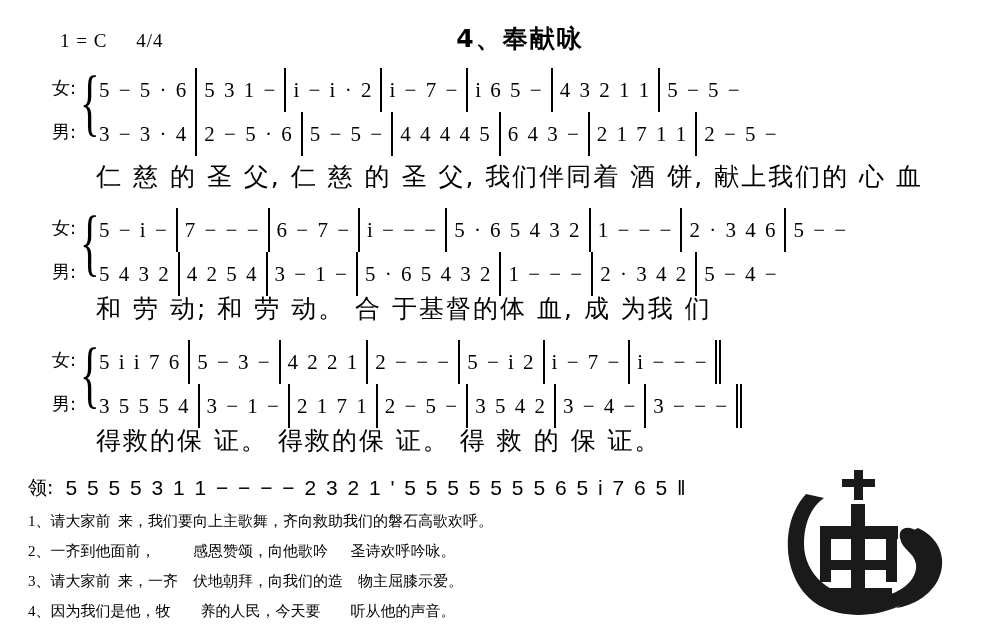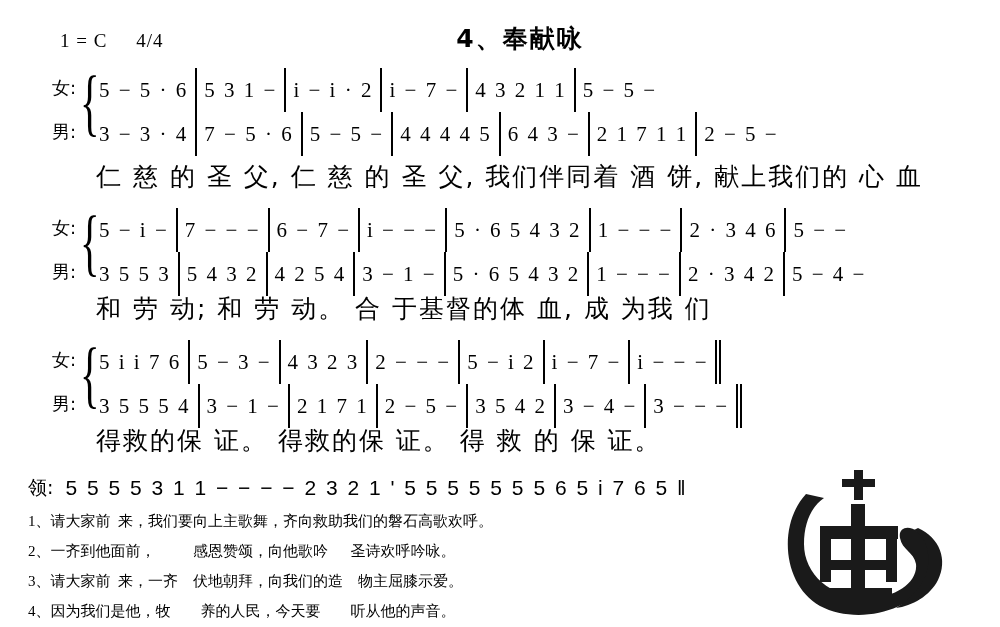--- a/index.html
+++ b/index.html
@@ -179,35 +179,38 @@
         <div class="measure">
             <span class="notes">5 3 1 −</span>
           </div>
         <div class="measure">
             <span class="notes">i − i · 2</span>
           </div>
         <div class="measure">
             <span class="notes">i − 7 −</span>
           </div>
         <div class="measure">
+            <span class="notes">i 6 5 −</span>
+          </div>
+        <div class="measure">
             <span class="notes">4 3 2 1 1</span>
           </div>
         <div class="measure nobar">
             <span class="notes">5 − 5 −</span>
           </div>
       </div>
     </div>
     <div class="voice-row">
       <div class="voice-label">男:</div>
       <div class="staff">
         <div class="measure first">
             <span class="notes">3 − 3 · 4</span>
           </div>
         <div class="measure">
-            <span class="notes">7 − 5 · 6</span>
+            <span class="notes">2 − 5 · 6</span>
           </div>
         <div class="measure">
             <span class="notes">5 − 5 −</span>
           </div>
         <div class="measure">
             <span class="notes">4 4 4 4 5</span>
           </div>
         <div class="measure">
             <span class="notes">6 4 3 −</span>
           </div>
@@ -249,23 +252,20 @@
             <span class="notes">2 · 3 4 6</span>
           </div>
         <div class="measure nobar">
             <span class="notes">5 − −</span>
           </div>
       </div>
     </div>
     <div class="voice-row">
       <div class="voice-label">男:</div>
       <div class="staff">
-        <div class="measure first">
-            <span class="notes">3 5 5 3</span>
-          </div>
         <div class="measure">
             <span class="notes">5 4 3 2</span>
           </div>
         <div class="measure">
             <span class="notes">4 2 5 4</span>
           </div>
         <div class="measure">
             <span class="notes">3 − 1 −</span>
           </div>
         <div class="measure">
@@ -290,21 +290,21 @@
       <div class="voice-label">女:</div>
       <div class="brace">{</div>
       <div class="staff">
         <div class="measure first">
             <span class="notes">5 i i 7 6</span>
           </div>
         <div class="measure">
             <span class="notes">5 − 3 −</span>
           </div>
         <div class="measure">
-            <span class="notes">4 3 2 3</span>
+            <span class="notes">4 2 2 1</span>
           </div>
         <div class="measure">
             <span class="notes">2 − − −</span>
           </div>
         <div class="measure">
             <span class="notes">5 − i 2</span>
           </div>
         <div class="measure">
             <span class="notes">i − 7 −</span>
           </div>

